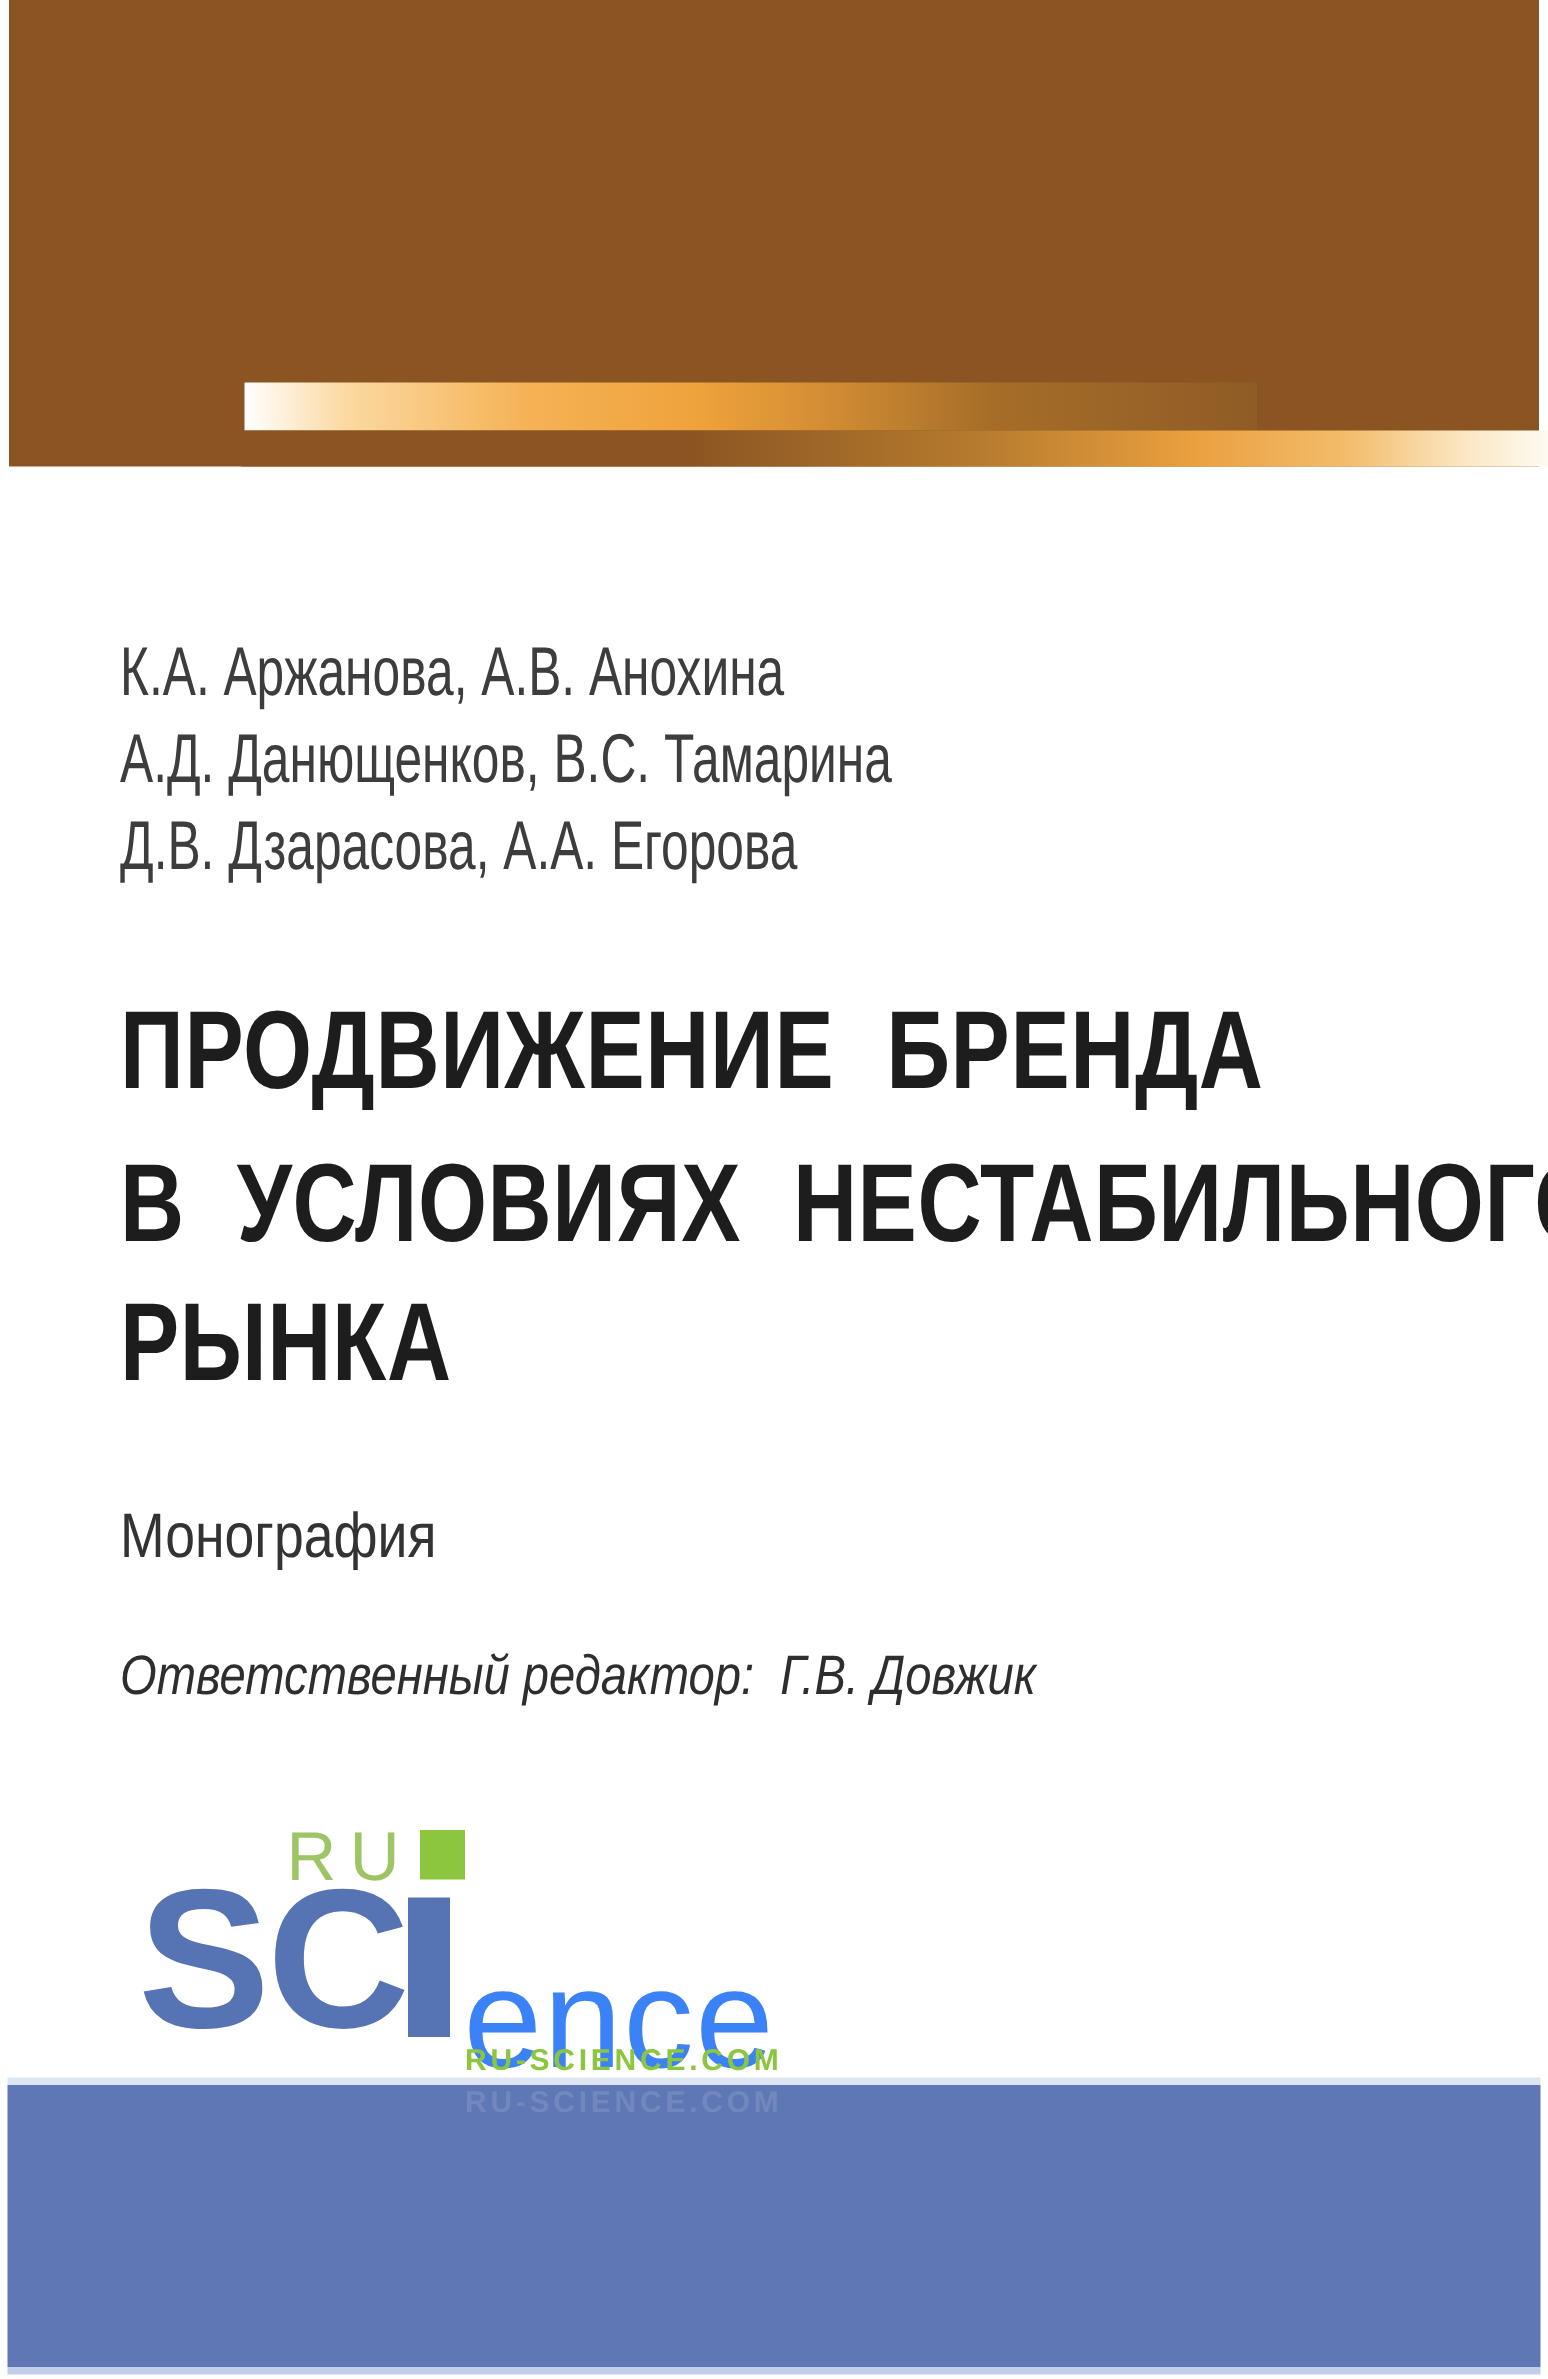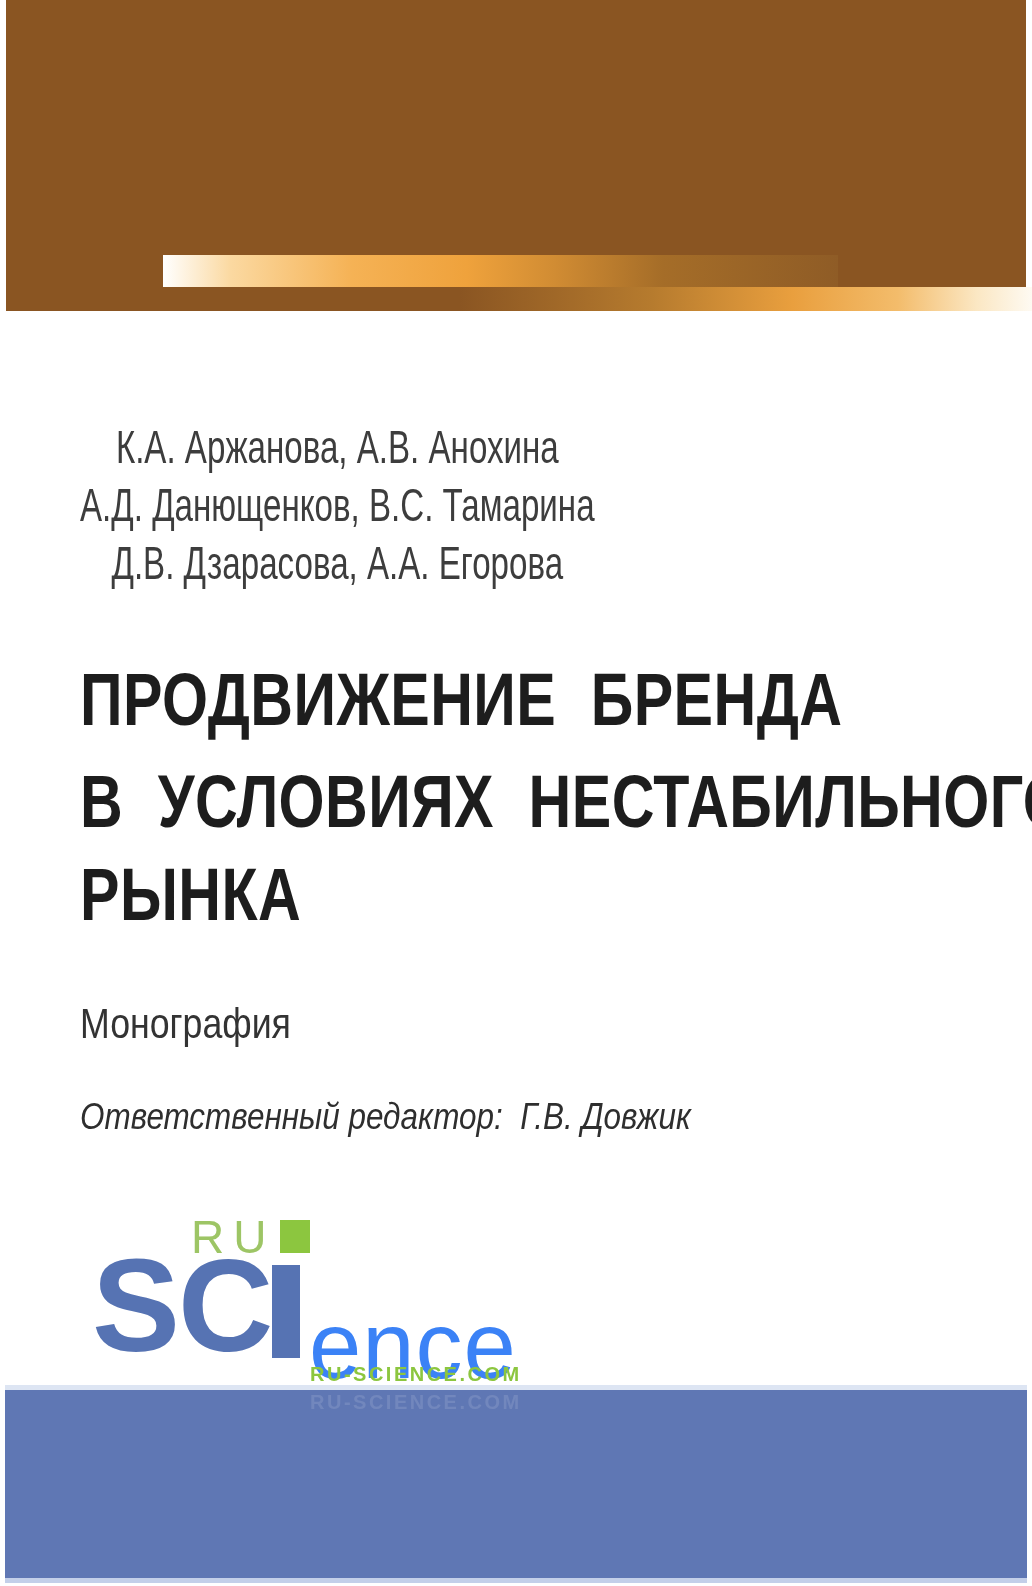--- a/index.html
+++ b/index.html
@@ -23,21 +23,21 @@
       #d18c33 58%, #a56d28 74%, #8f5c26 100%);
   }
   .stripe-bottom{
     position:absolute;left:155px;top:287px;width:877px;height:24px;
     background:linear-gradient(90deg,
       #8a5522 0%, #8a5522 34%, #b67b2e 56%, #e99f3e 72%,
       #f3bc6b 84%, #fbe7c3 93%, #fefcf7 100%);
   }
 
   
-  .authors{position:absolute;left:80px;top:418px;color:#3d3d3d;text-align:center;}
+  .authors{position:absolute;left:80px;top:418px;color:#3d3d3d;}
   .author-line{
     white-space:nowrap;font-size:46px;line-height:58px;
     transform:scaleX(0.72);transform-origin:left top;
   }
   .title{position:absolute;left:80px;color:#1d1d1d;font-weight:bold;}
   .title-line{
     position:absolute;left:0;white-space:nowrap;
     font-size:74px;line-height:1;letter-spacing:0.5px;word-spacing:0.30em;
     transform:scaleX(0.80);transform-origin:left top;
   }

